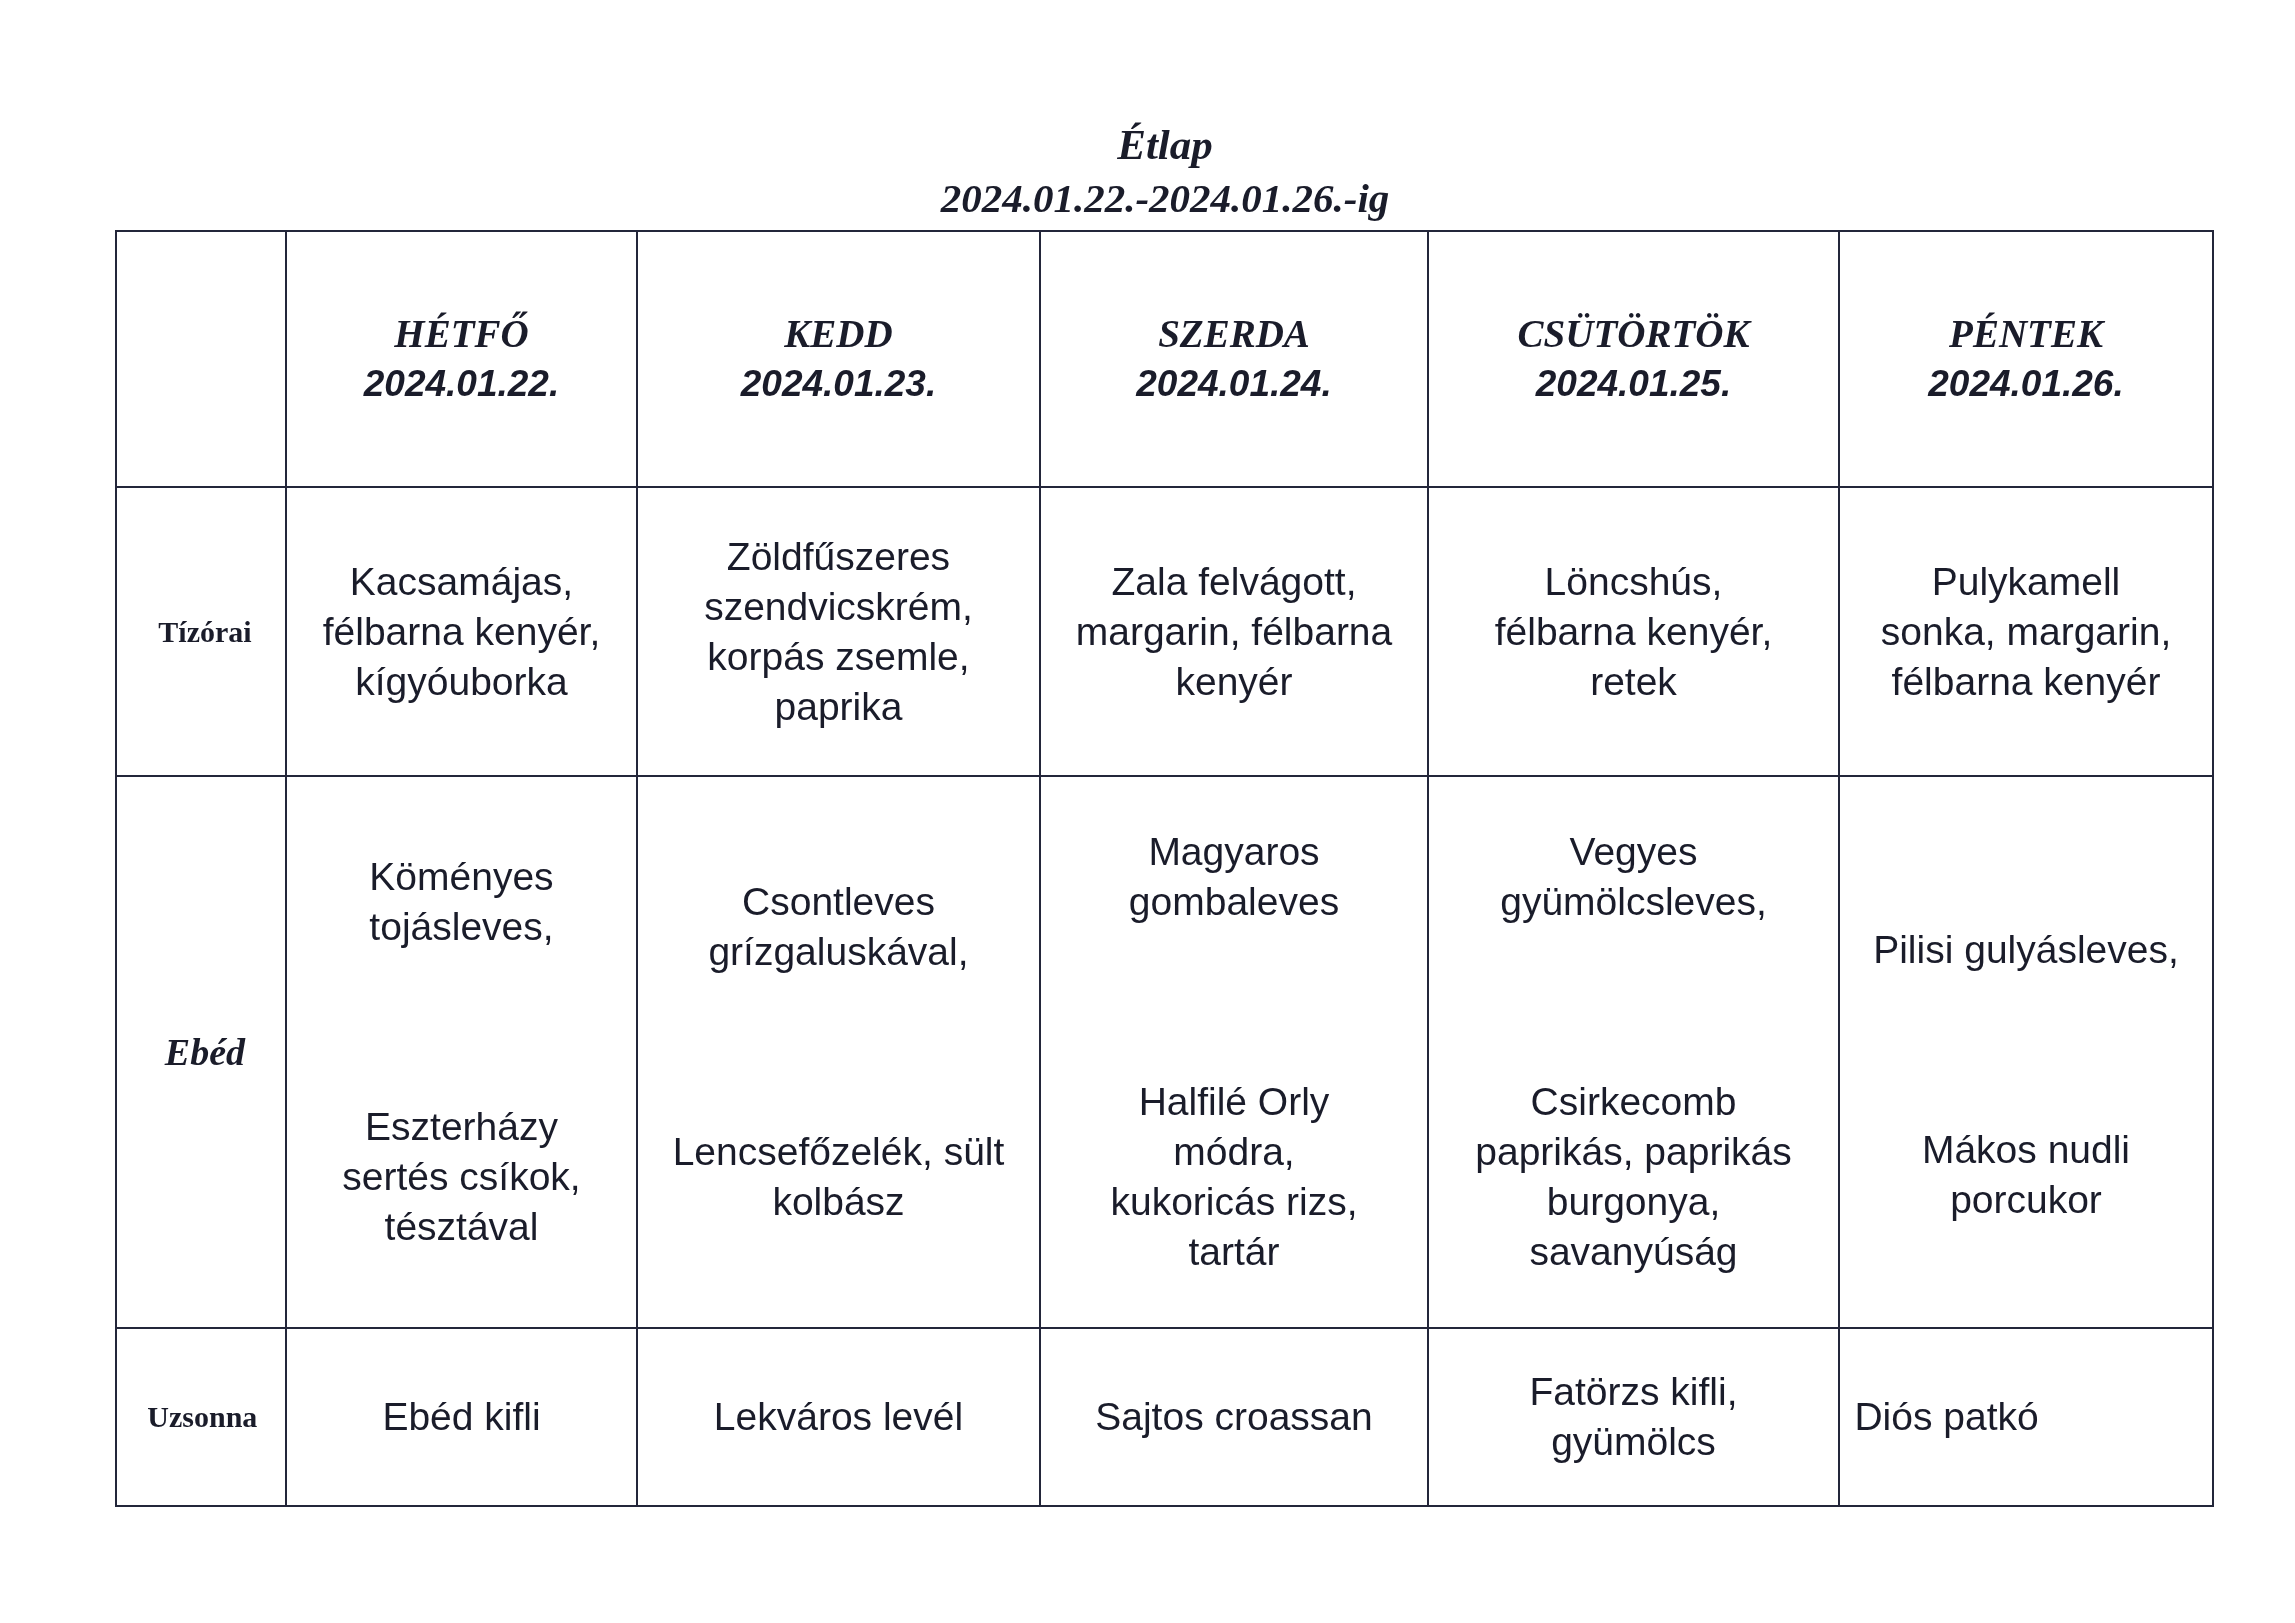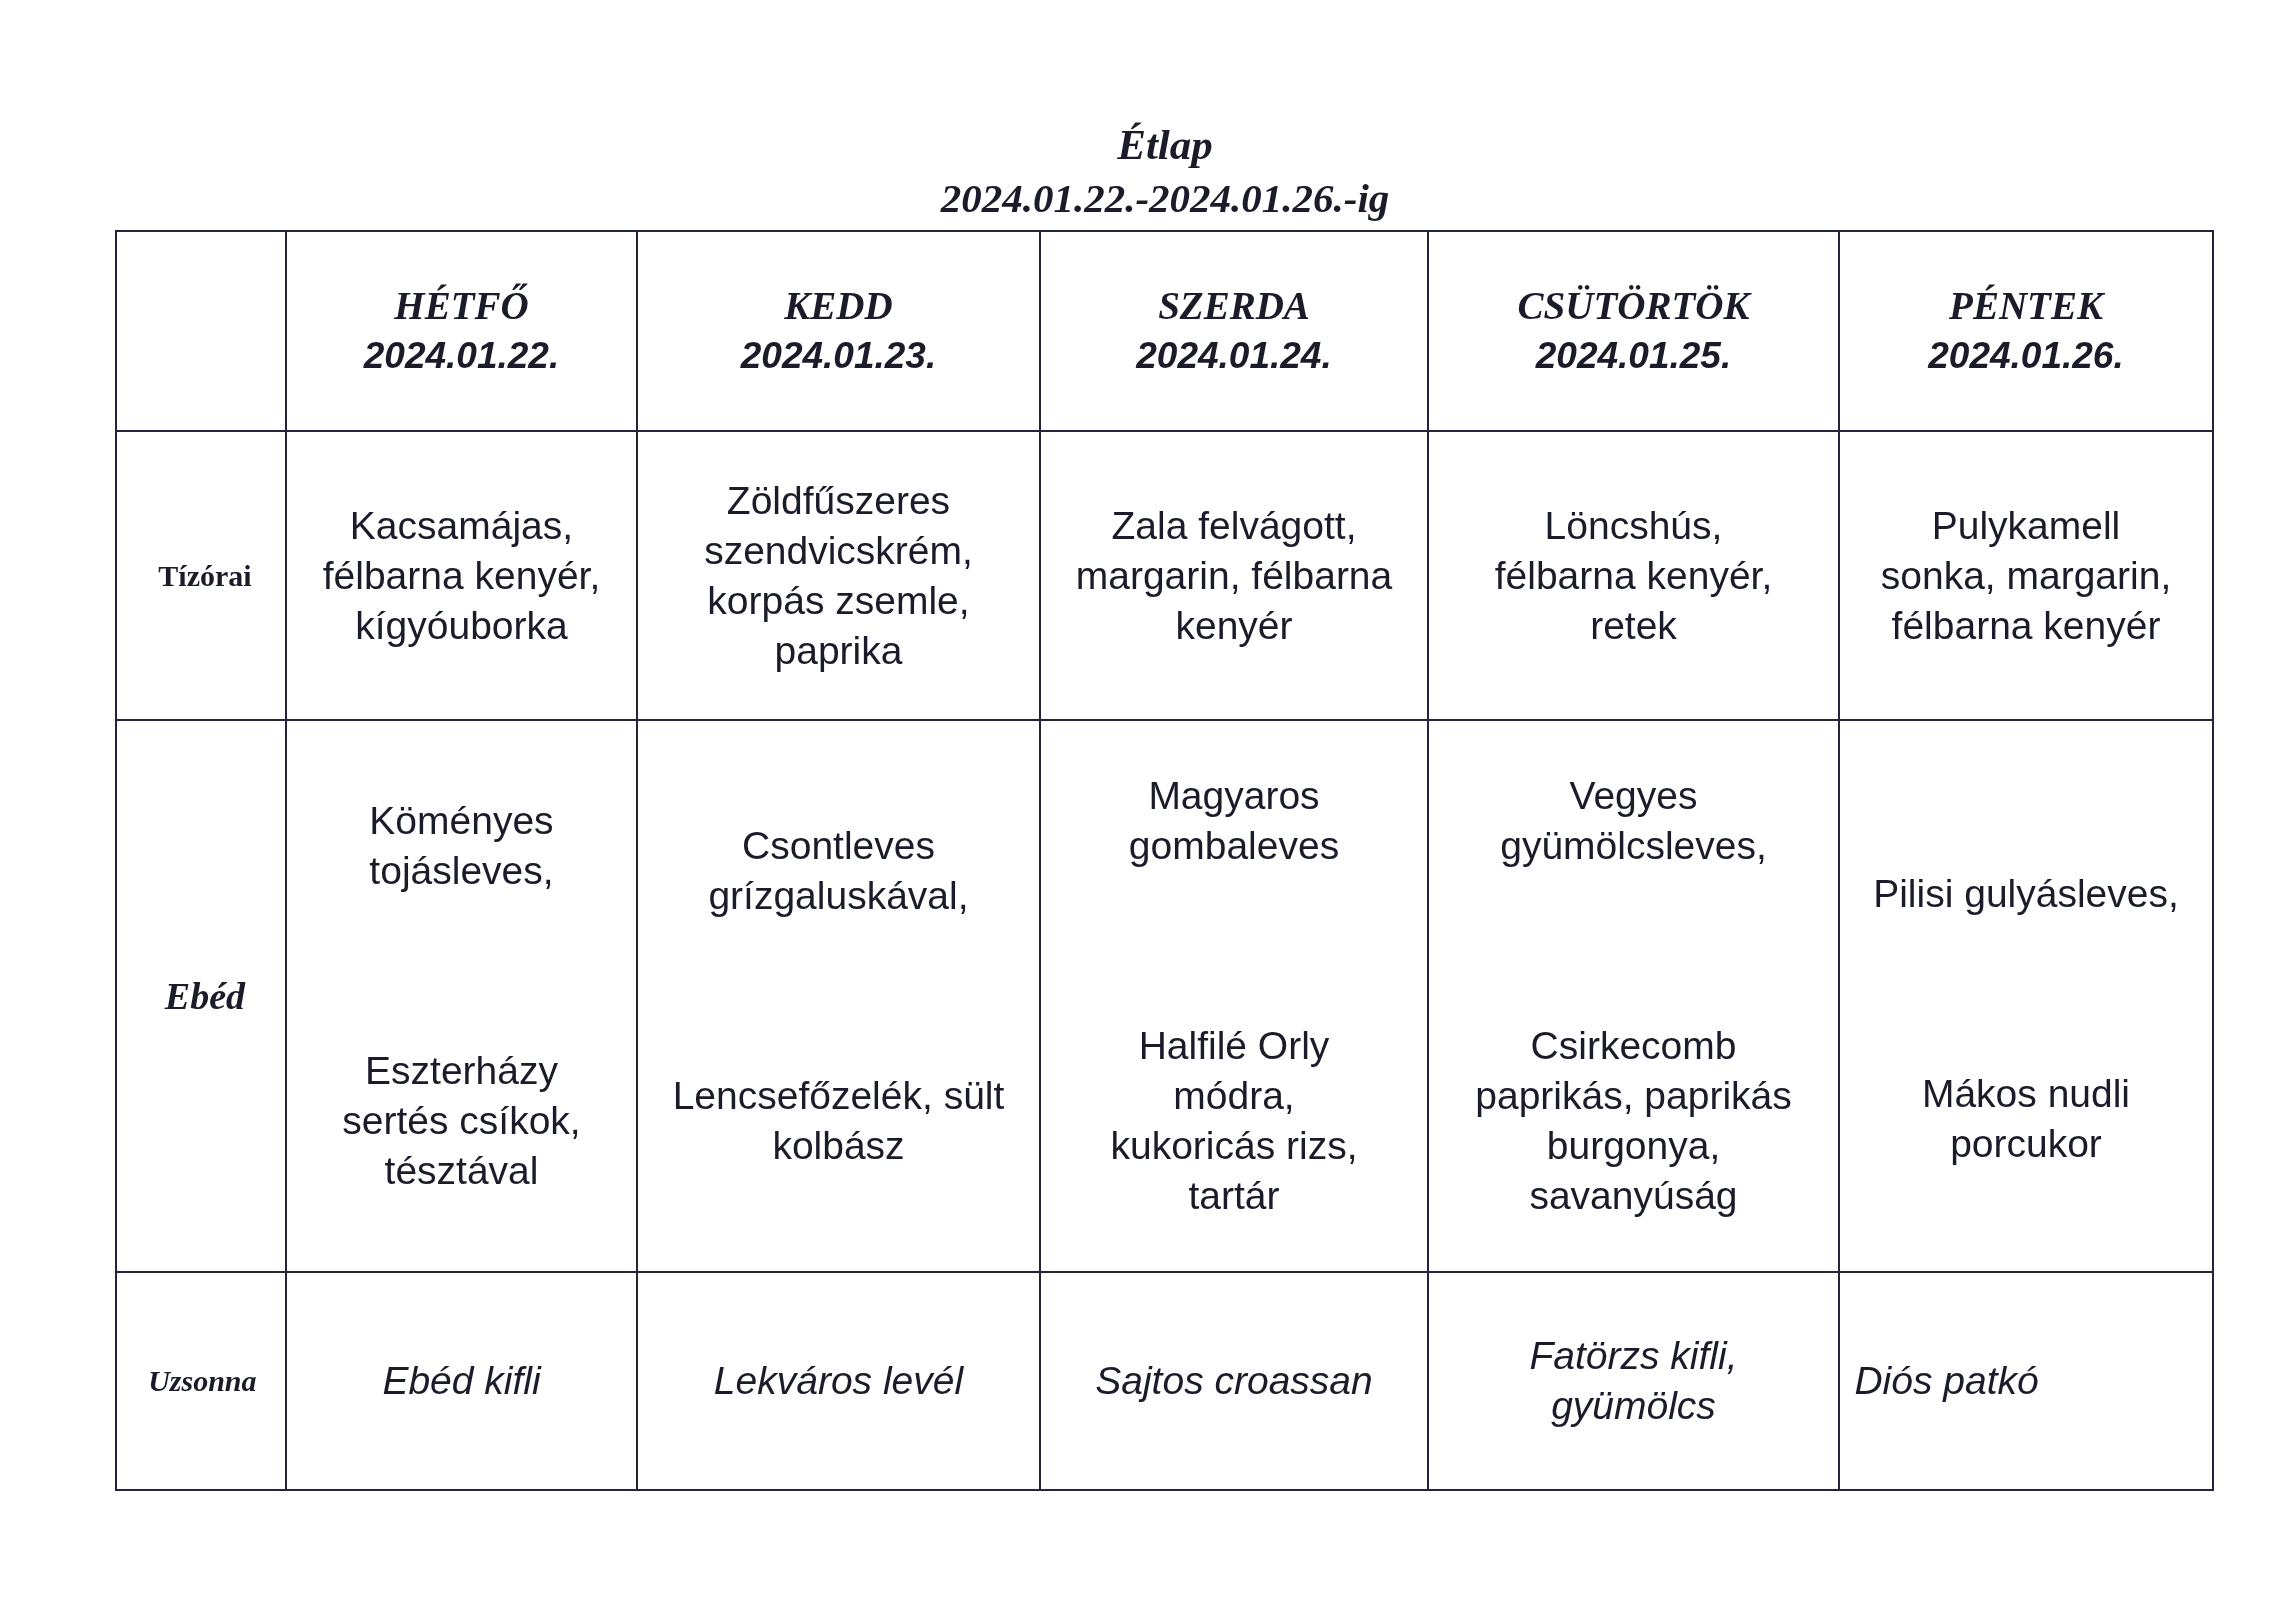--- a/index.html
+++ b/index.html
@@ -50,24 +50,24 @@
       padding: 0 6.5px;
       box-sizing: border-box;
     }
     .col-label { width: 170px; }
     .col-mon { width: 351px; }
     .col-tue { width: 403px; }
     .col-wed { width: 388px; }
     .col-thu { width: 411px; }
     .col-fri { width: 374px; }
 
-    .row-head { height: 200px; }
+    .row-head { height: 256px; }
     .row-tizorai { height: 289px; }
     .row-ebed { height: 448px; }
-    .row-uzsonna { height: 218px; font-style: italic; }
+    .row-uzsonna { height: 178px; }
 
     .day-name {
       display: block;
       font-family: "Liberation Serif", "DejaVu Serif", serif;
       font-style: italic;
       font-weight: bold;
       font-size: 39px;
       line-height: 50px;
     }
     .day-date {

